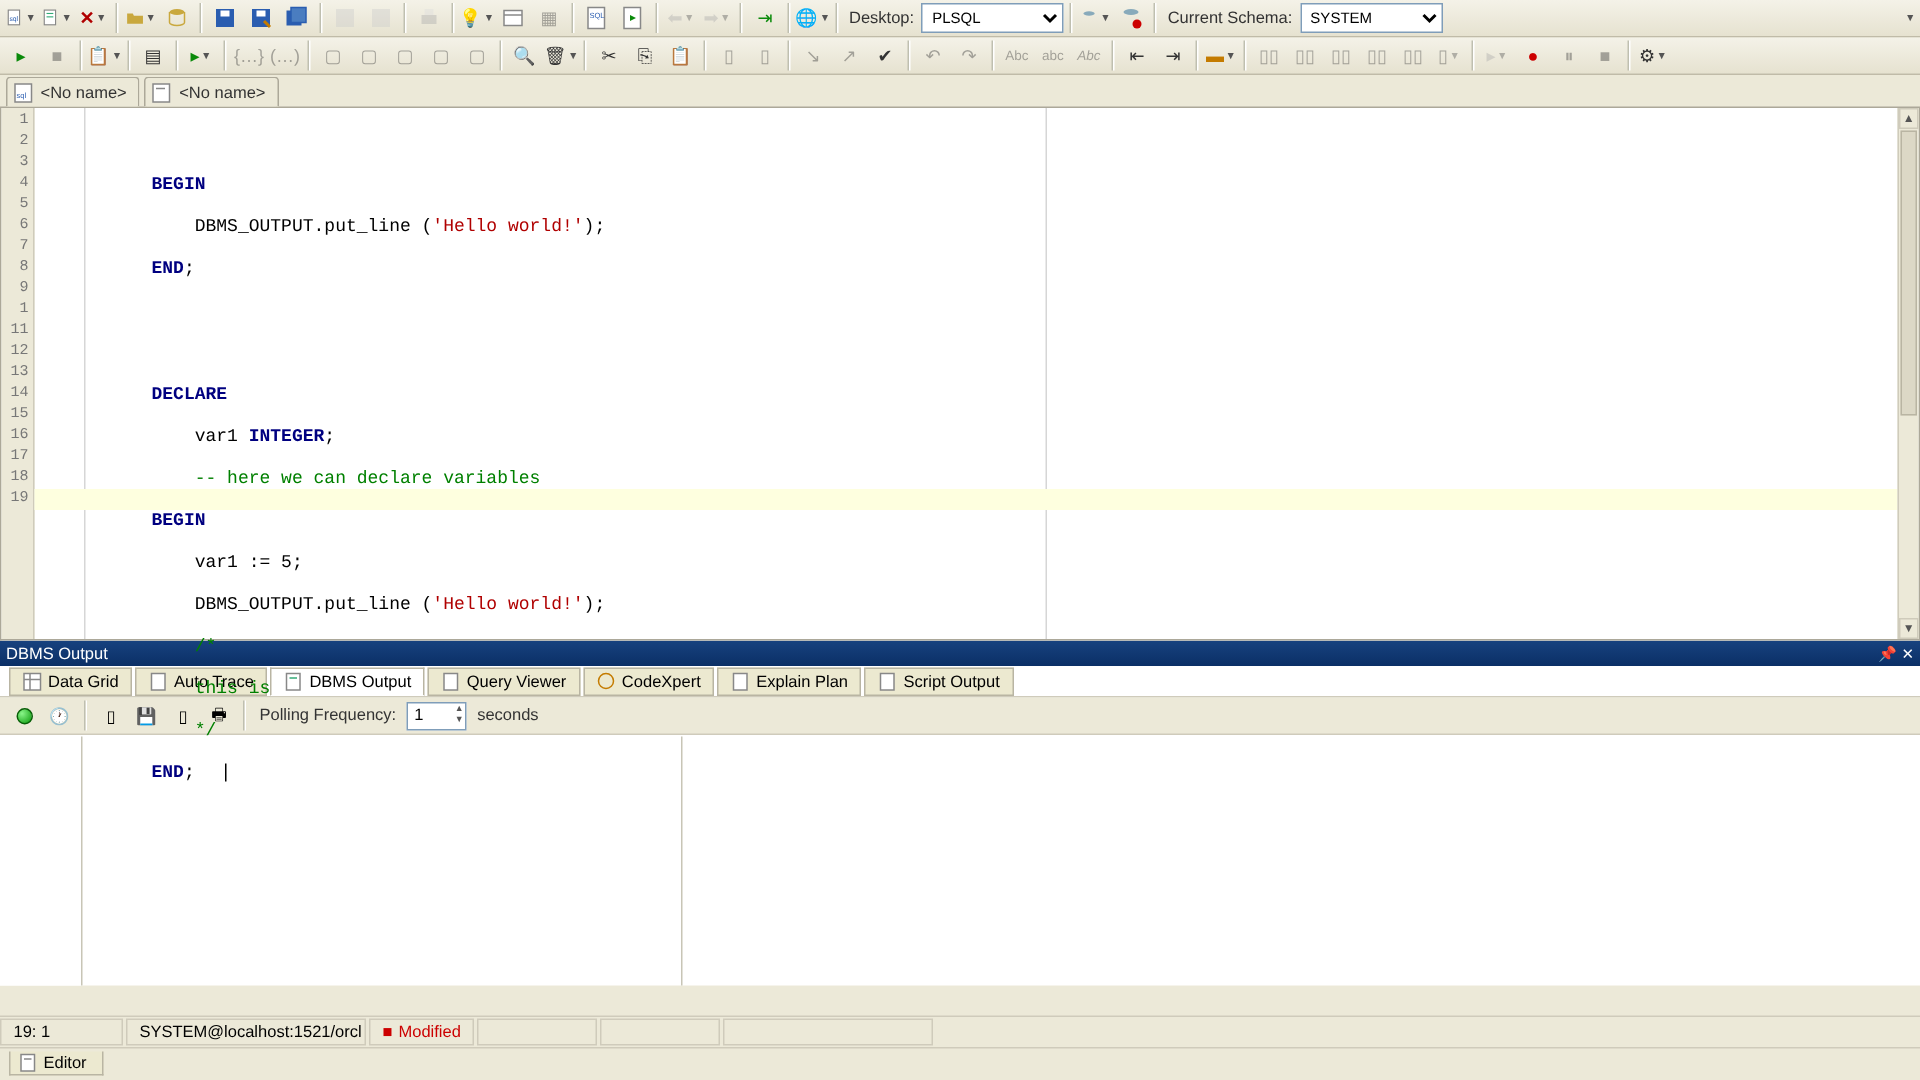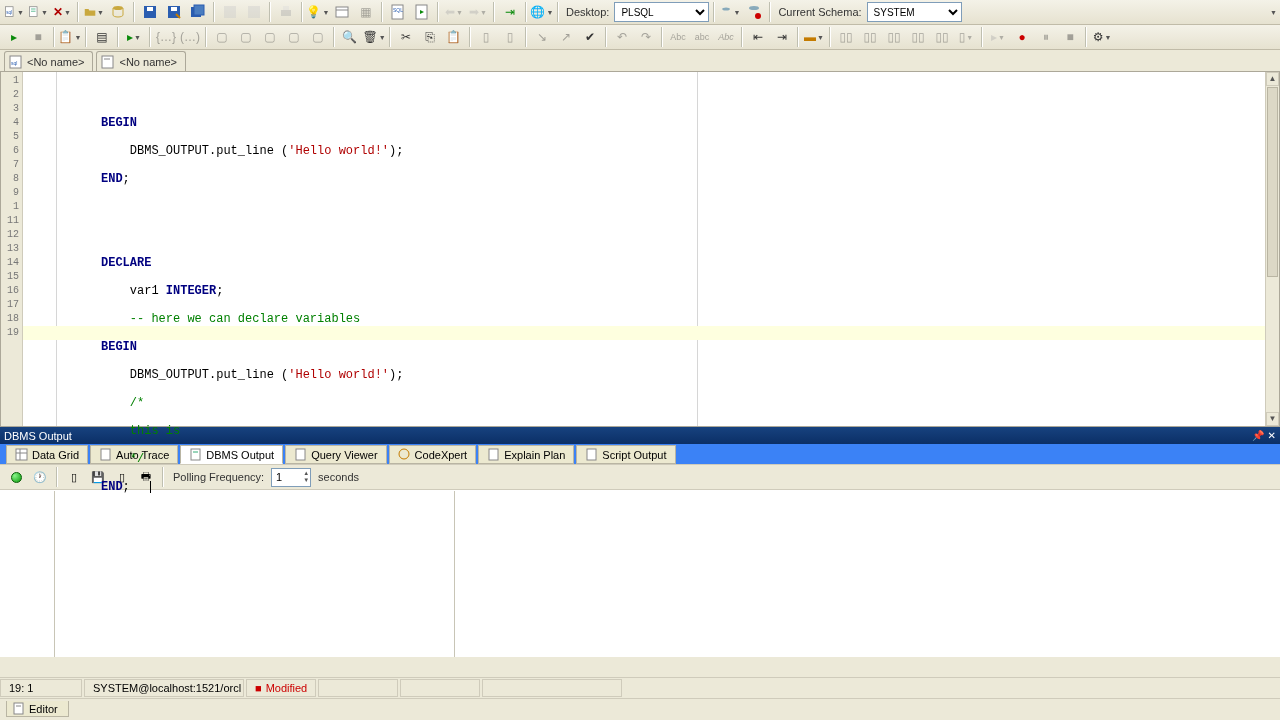--- a/index.html
+++ b/index.html
@@ -38,21 +38,21 @@
 .vscroll { position:absolute; right:0; top:0; bottom:0; width:14px; background:#ece9d8; border-left:1px solid #cfcbbb; display:flex; flex-direction:column; }
 .vscroll .arr { height:14px; background:#ece9d8; border:1px solid #cfcbbb; text-align:center; font-size:8px; line-height:12px; color:#555; cursor:pointer;}
 .vscroll .thumb { flex:0 0 190px; background:#dcd8c6; border:1px solid #b9b5a3; margin:1px; }
 .vscroll .track { flex:1; }
 
 
 .panel-title { height:17px; background:linear-gradient(#17427f,#0b2f66); color:#fff; font-size:11px; display:flex; align-items:center; padding:0 4px; justify-content:space-between; }
 .panel-title .actions { display:flex; gap:3px; }
 .panel-title .actions span { cursor:pointer; font-size:10px; }
 
-.bottom-tabs { display:flex; height:21px; background:#3b82f6; border-bottom:1px solid #cfcbbb; padding:2px 6px 0 6px; gap:2px; align-items:flex-end; }
+.bottom-tabs { display:flex; height:21px; background:#ffffff; border-bottom:1px solid #cfcbbb; padding:2px 6px 0 6px; gap:2px; align-items:flex-end; }
 .btab { display:flex; align-items:center; gap:4px; padding:0 8px; height:19px; border:1px solid #b9b5a3; background:#ece9d0; cursor:pointer; white-space:nowrap; }
 .btab.active { background:#fff; border-bottom:1px solid #fff; }
 .btab .ico { width:13px; height:13px; }
 
 .dbms-toolbar { display:flex; align-items:center; height:25px; background:#ece9d8; border-bottom:1px solid #cfcbbb; padding:0 6px; gap:4px; }
 .led { width:11px; height:11px; border-radius:50%; background:radial-gradient(circle at 30% 30%, #89f589, #0a9a0a); border:1px solid #065e06; }
 .small-btn { width:20px; height:20px; border:1px solid transparent; display:flex; align-items:center; justify-content:center; cursor:pointer; }
 .poll-input { width:40px; height:19px; border:1px solid #7f9db9; background:#fff; display:flex; align-items:center; justify-content:space-between; padding:0 1px 0 4px; }
 .spinbtns { display:flex; flex-direction:column; }
 .spinbtns span { font-size:6px; line-height:7px; color:#555; cursor:pointer;}
@@ -332,20 +332,21 @@
 <div>&nbsp;</div>
 <div><span class="kw">BEGIN</span></div>
 <div><span>    DBMS_OUTPUT.put_line (</span><span class="str">'Hello world!'</span><span>);</span></div>
 <div><span class="kw">END</span><span>;</span></div>
 <div>&nbsp;</div>
 <div>&nbsp;</div>
 <div><span class="kw">DECLARE</span></div>
 <div><span>    var1 </span><span class="kw">INTEGER</span><span>;</span></div>
 <div><span class="cmt">    -- here we can declare variables</span></div>
 <div><span class="kw">BEGIN</span></div>
+<div><span>    var1 := 5;</span></div>
 <div><span>    DBMS_OUTPUT.put_line (</span><span class="str">'Hello world!'</span><span>);</span></div>
 <div><span class="cmt">    /*</span></div>
 <div><span class="cmt">    this is</span></div>
 <div><span class="cmt">    */</span></div>
 <div><span class="kw">END</span><span>;</span><span class="caret"></span></div>
 <div>&nbsp;</div>
 <div>&nbsp;</div>
   </div>
   <div class="right-area"></div>
   <div class="vscroll">

